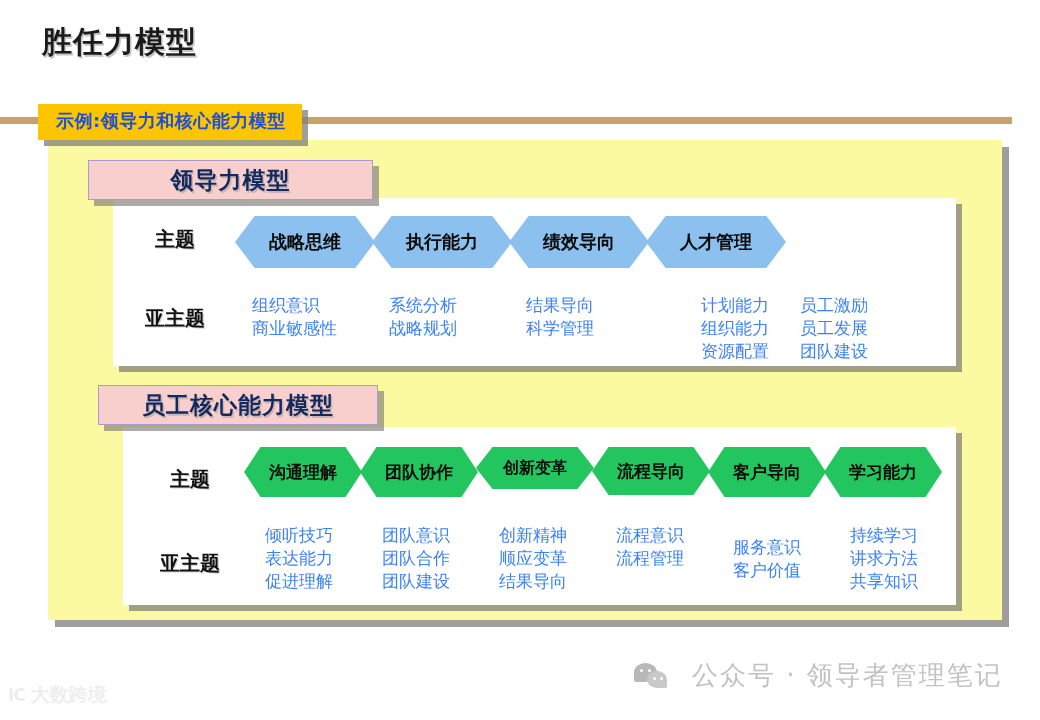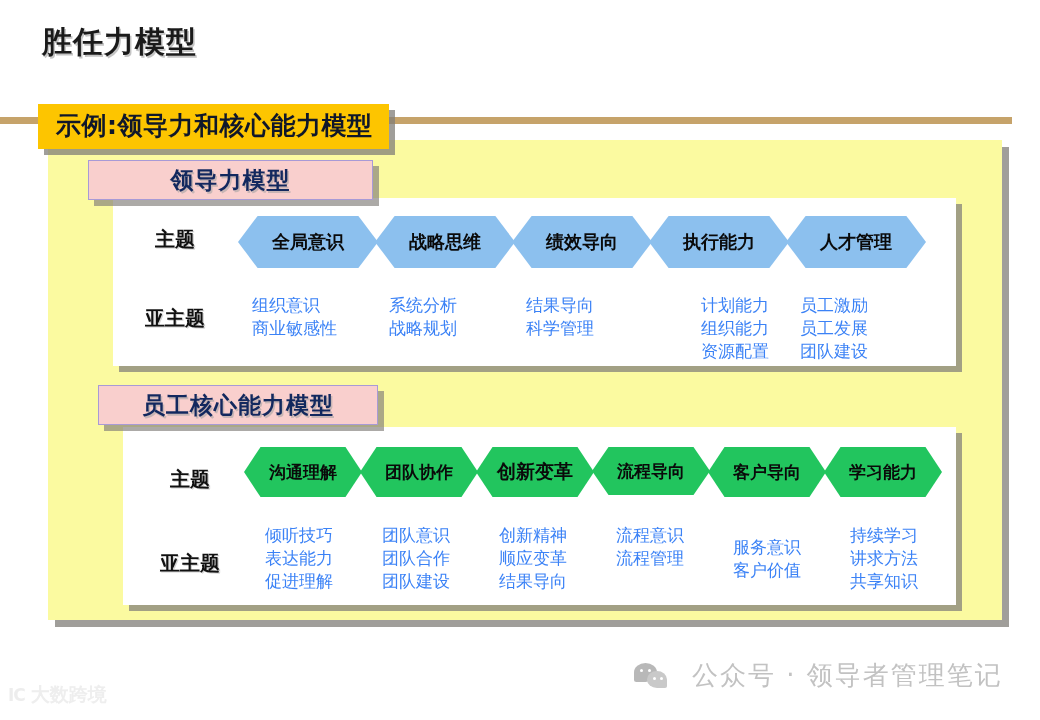--- a/index.html
+++ b/index.html
@@ -28,21 +28,21 @@
 
   
   .gold-banner {
     position: absolute; left: 38px; top: 104px;
     padding: 5px 16px 7px 18px;
     background: #fdc500;
     box-shadow: 6px 6px 0 rgba(128,125,120,0.75);
     z-index: 6;
   }
   .gold-banner .txt {
-    font-size: 25px; font-weight: bold; color: #0f172a;
+    font-size: 18px; font-weight: bold; color: #1d4ed8;
     letter-spacing: 0.5px; white-space: nowrap;
   }
 
   
   .yellow-panel {
     position: absolute; left: 48px; top: 140px;
     width: 954px; height: 480px;
     background: #fbfaa0;
     box-shadow: 7px 7px 0 rgba(128,125,120,0.75);
   }
@@ -157,24 +157,23 @@
   <div class="pink-header" id="ph-leader">
     <span class="txt">领导力模型</span>
   </div>
 
   <div class="white-panel" id="wp-leader"></div>
 
   <div class="row-label" style="left:155px; top:226px;">主题</div>
   <div class="row-label" style="left:145px; top:305px;">亚主题</div>
 
   <div class="hex-row" id="hexrow-leadership" style="left:238px; top:216px;">
-      <div class="hex hex-shape hex-blue" style="width: 140px; height: 52px; font-size: 18px; margin-left: 0px;">全局意识</div>
       <div class="hex hex-shape hex-blue" style="width: 140px; height: 52px; font-size: 18px; margin-left: -3px;">战略思维</div>
+      <div class="hex hex-shape hex-blue" style="width: 140px; height: 52px; font-size: 18px; margin-left: -3px;">执行能力</div>
       <div class="hex hex-shape hex-blue" style="width: 140px; height: 52px; font-size: 18px; margin-left: -3px;">绩效导向</div>
-      <div class="hex hex-shape hex-blue" style="width: 140px; height: 52px; font-size: 18px; margin-left: -3px;">执行能力</div>
       <div class="hex hex-shape hex-blue" style="width: 140px; height: 52px; font-size: 18px; margin-left: -3px;">人才管理</div>
     </div>
 
   <div id="subcols-leadership">
       <div class="sub-col" style="left: 252px; top: 294px;">
         <div>组织意识</div>
         <div>商业敏感性</div>
       </div>
       <div class="sub-col" style="left: 389px; top: 294px;">
         <div>系统分析</div>
@@ -201,21 +200,21 @@
   </div>
 
   <div class="white-panel" id="wp-core"></div>
 
   <div class="row-label" style="left:170px; top:466px;">主题</div>
   <div class="row-label" style="left:160px; top:550px;">亚主题</div>
 
   <div class="hex-row" id="hexrow-core" style="left:244px; top:447px;">
       <div class="hex hex-shape hex-green" style="width: 118px; height: 50px; font-size: 17px; margin-left: 0px;">沟通理解</div>
       <div class="hex hex-shape hex-green" style="width: 118px; height: 50px; font-size: 17px; margin-left: -2px;">团队协作</div>
-      <div class="hex hex-shape hex-green" style="width: 118px; height: 50px; font-size: 19px; margin-left: -2px;">创新变革</div>
+      <div class="hex hex-shape hex-green" style="width: 118px; height: 42px; font-size: 16px; margin-left: -2px;">创新变革</div>
       <div class="hex hex-shape hex-green" style="width: 118px; height: 48px; font-size: 17px; margin-left: -2px;">流程导向</div>
       <div class="hex hex-shape hex-green" style="width: 118px; height: 50px; font-size: 17px; margin-left: -2px;">客户导向</div>
       <div class="hex hex-shape hex-green" style="width: 118px; height: 50px; font-size: 17px; margin-left: -2px;">学习能力</div>
     </div>
 
   <div id="subcols-core">
       <div class="sub-col" style="left: 265px; top: 524px;">
         <div>倾听技巧</div>
         <div>表达能力</div>
         <div>促进理解</div>

